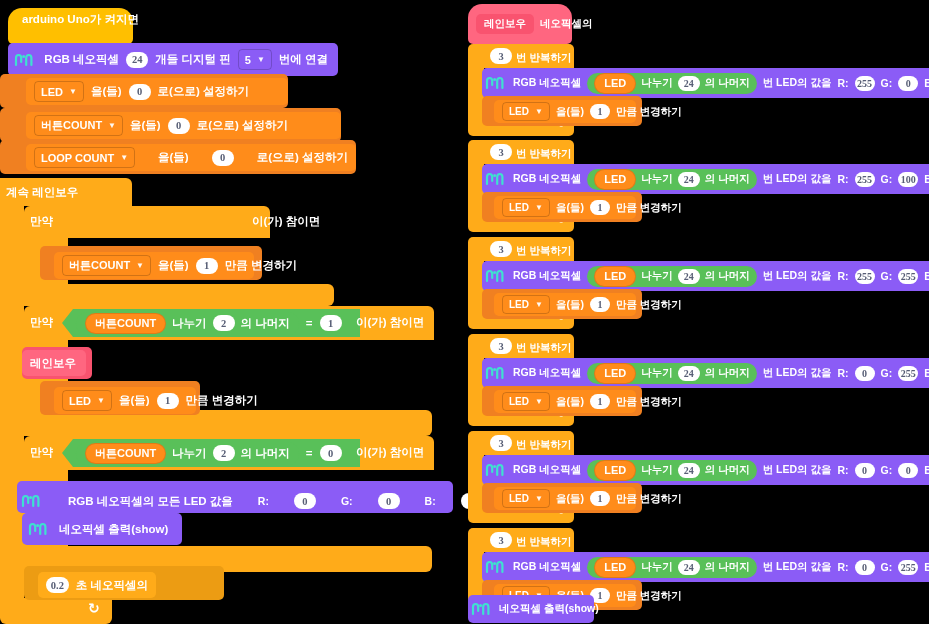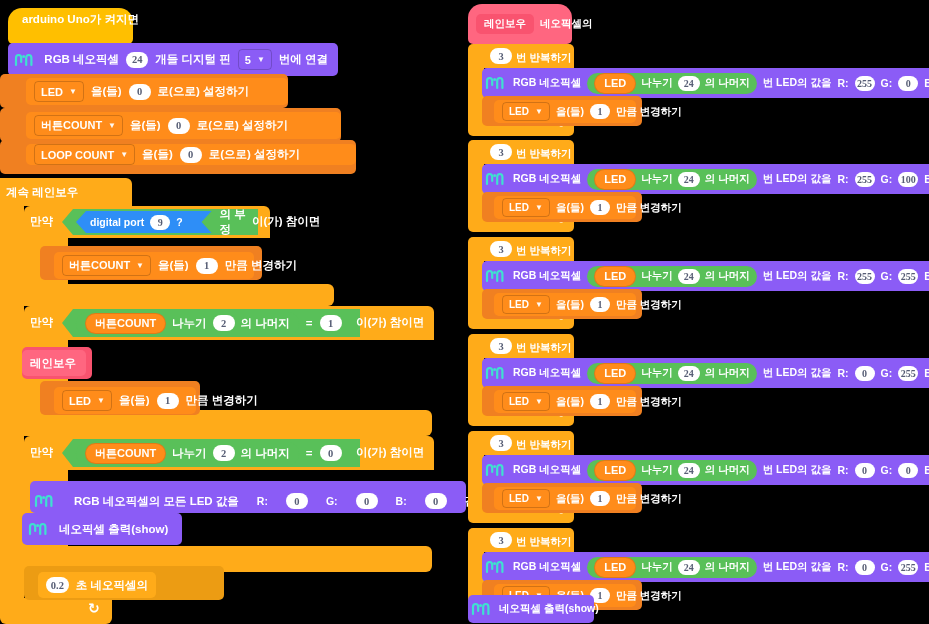--- a/index.html
+++ b/index.html
@@ -95,44 +95,36 @@
     <div class="blk rnd pad c-var" style="left: 26px; top: 112px; width: 315px; height: 27px; gap: 7px;">
       <span class="dd">
         <span>버튼COUNT</span>
         <span class="car">▼</span>
       </span>
       <span class="lab">을(들)</span>
       <span class="oval">0</span>
       <span class="lab">로(으로) 설정하기</span>
     </div>
     <div class="blk rnd c-var-d" style="left: 0px; top: 140px; width: 356px; height: 34px;"></div>
-    <div class="blk rnd pad c-var" style="left: 26px; top: 144px; width: 330px; height: 21px; gap: 7px;">
+    <div class="blk rnd pad c-var" style="left: 26px; top: 144px; width: 330px; height: 27px; gap: 7px; justify-content: space-between;">
       <span class="dd">
         <span>LOOP COUNT</span>
         <span class="car">▼</span>
       </span>
       <span class="lab">을(들)</span>
       <span class="oval">0</span>
       <span class="lab">로(으로) 설정하기</span>
     </div>
     <div class="rnd c-ctrl" style="position: absolute; left: 0px; top: 178px; width: 132px; height: 28px; border-radius: 0px 6px 0px 0px;"></div>
     <span class="lab" style="position: absolute; left: 6px; top: 185px;">계속 레인보우</span>
     <div class="c-ctrl" style="position: absolute; left: 0px; top: 200px; width: 24px; height: 408px;"></div>
     <div class="c-ctrl" style="position: absolute; left: 0px; top: 598px; width: 112px; height: 26px; border-radius: 0px 0px 6px 6px;"></div>
     <span class="arrow" style="position: absolute; left: 88px; top: 600px; font-size: 14px;">↺</span>
     <div class="c-ctrl" style="position: absolute; left: 24px; top: 206px; width: 246px; height: 32px; border-radius: 6px 6px 0px 0px;"></div>
     <span class="lab" style="position: absolute; left: 30px; top: 214px;">만약</span>
-    <div class="hexg" style="position: absolute; left: 62px; top: 209px; width: 178px; height: 26px;">
-      <div class="hexb" style="width: 120px; height: 22px;">
-        <span class="lab sm">digital port</span>
-        <span class="oval sm">9</span>
-        <span class="lab sm">?</span>
-      </div>
-      <span class="lab" style="margin-left: 8px;">의 부정</span>
-    </div>
     <span class="lab" style="position: absolute; left: 252px; top: 214px;">이(가) 참이면</span>
     <div class="c-ctrl" style="position: absolute; left: 24px; top: 238px; width: 44px; height: 68px;"></div>
     <div class="c-ctrl" style="position: absolute; left: 24px; top: 284px; width: 310px; height: 22px; border-radius: 0px 6px 6px 0px;"></div>
     <div class="blk rnd c-var-d" style="left: 40px; top: 246px; width: 222px; height: 34px;"></div>
     <div class="blk rnd pad c-var" style="left: 54px; top: 252px; width: 200px; height: 27px; gap: 7px;">
       <span class="dd">
         <span>버튼COUNT</span>
         <span class="car">▼</span>
       </span>
       <span class="lab">을(들)</span>
@@ -176,21 +168,21 @@
         <span class="lab">나누기</span>
         <span class="oval">2</span>
         <span class="lab">의 나머지</span>
       </div>
       <span class="lab" style="margin: 0px 7px;">=</span>
       <span class="oval">0</span>
     </div>
     <span class="lab" style="position: absolute; left: 356px; top: 445px;">이(가) 참이면</span>
     <div class="c-ctrl" style="position: absolute; left: 24px; top: 470px; width: 44px; height: 100px;"></div>
     <div class="c-ctrl" style="position: absolute; left: 24px; top: 546px; width: 408px; height: 26px; border-radius: 0px 6px 6px 0px;"></div>
-    <div class="blk rnd pad c-ext" style="left: 30px; top: 481px; width: 436px; height: 32px; padding: 8px 10px 0px 4px; gap: 18px;">
+    <div class="blk rnd pad c-ext" style="left: 17px; top: 481px; width: 436px; height: 32px; padding: 8px 10px 0px 4px; gap: 25px;">
       <span class="exticon">
         <svg width="22" height="14" viewBox="0 0 22 14">
           <path d="M2 12 L2 5 Q2 2 4.6 2 Q7.2 2 7.2 5 L7.2 9" fill="none" stroke="#3FE0D0" stroke-width="2.2" stroke-linecap="round"></path>
           <circle cx="9.6" cy="3.4" r="1.5" fill="#3FE0D0"></circle>
           <path d="M12.2 12 L12.2 5 Q12.2 2 14.8 2 Q17.4 2 17.4 5 L17.4 12" fill="none" stroke="#3FE0D0" stroke-width="2.2" stroke-linecap="round"></path>
         </svg>
       </span>
       <span class="lab">RGB 네오픽셀의 모든 LED 값을</span>
       <span class="lab sm">R:</span>
       <span class="oval">0</span>

